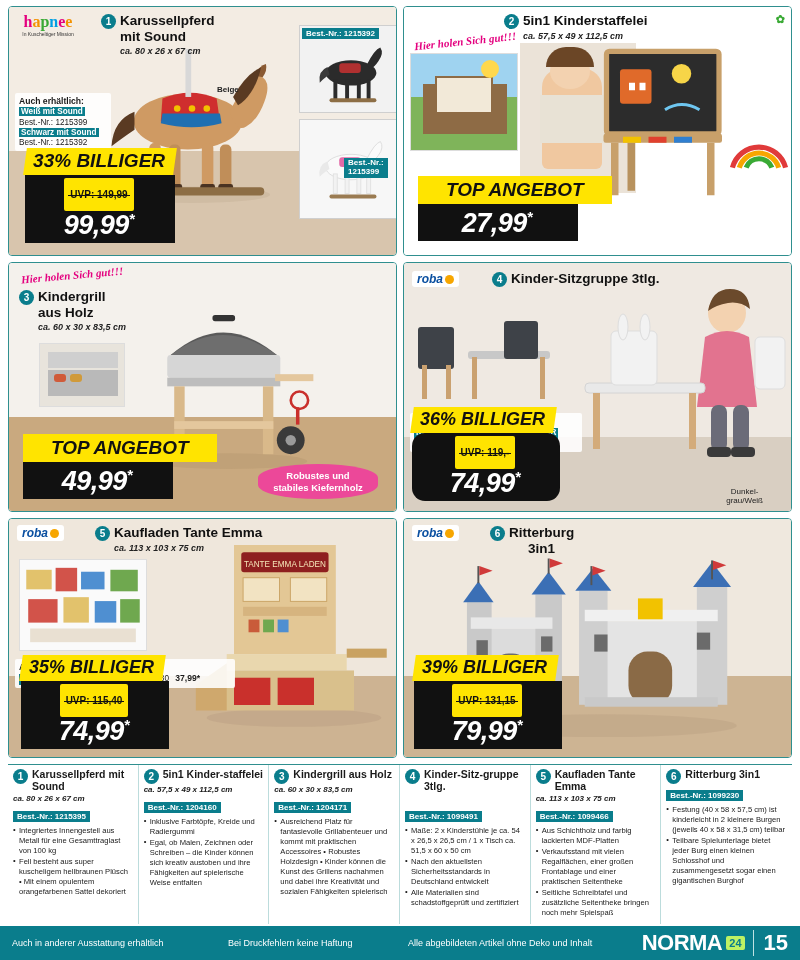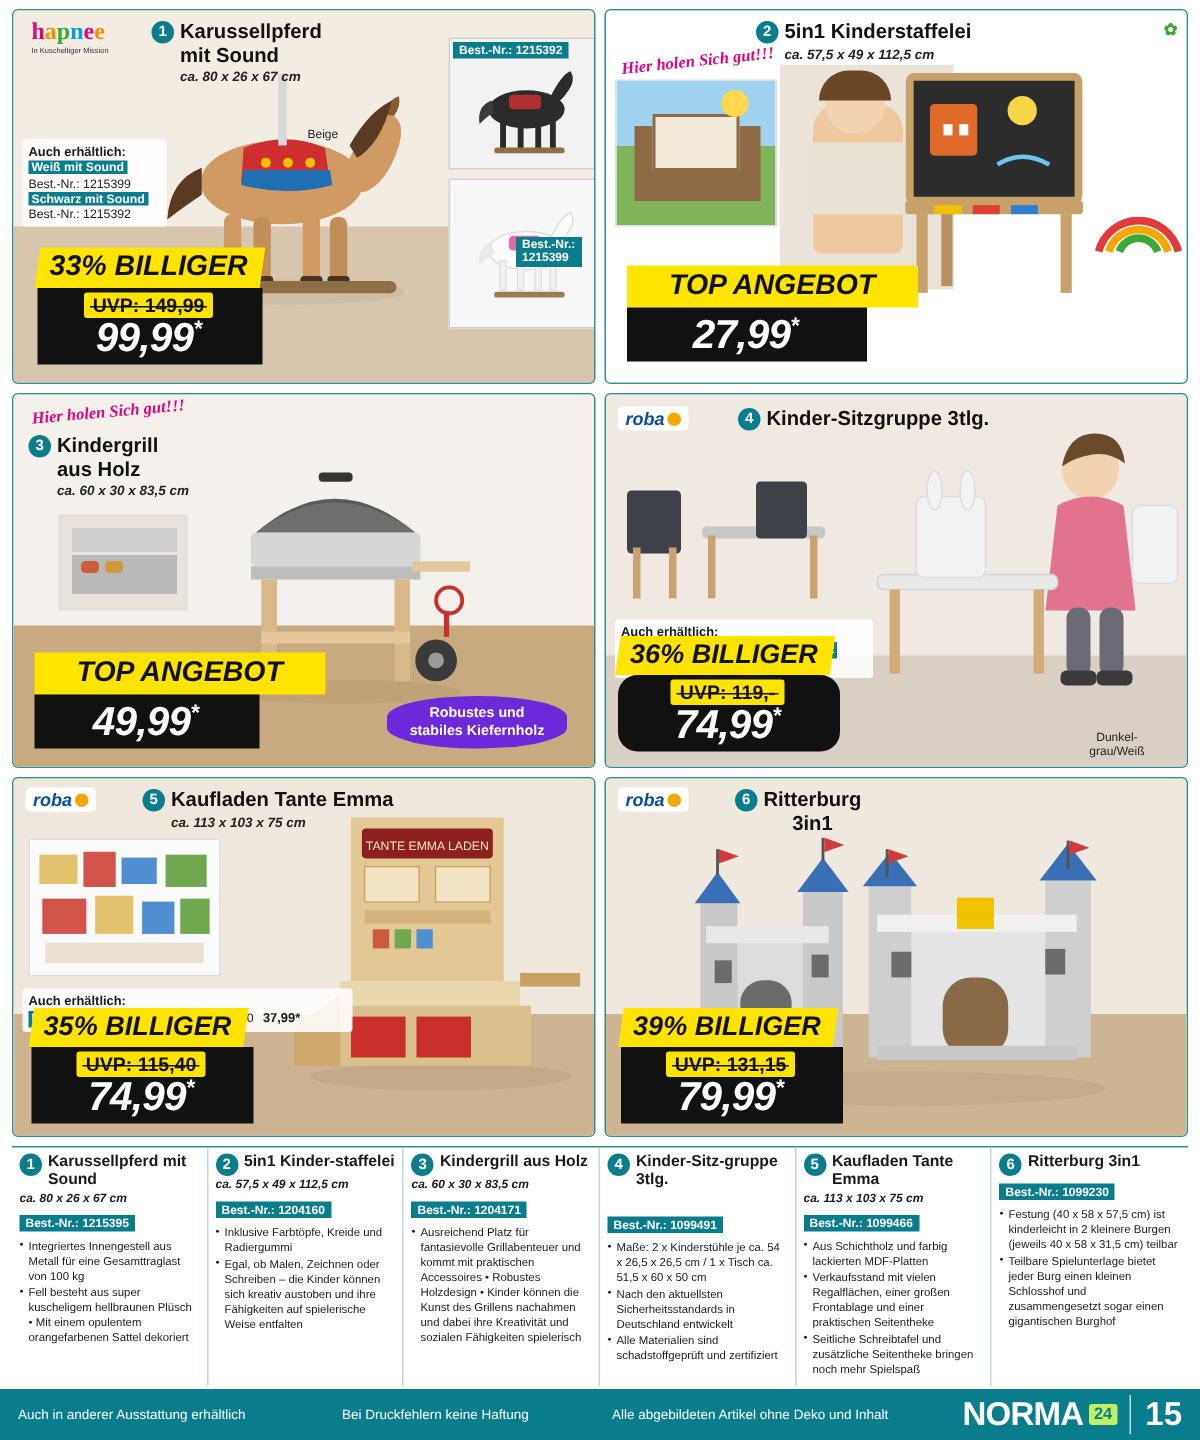--- a/index.html
+++ b/index.html
@@ -33,22 +33,22 @@
     background:#ffe400; color:#111; font-weight:bold; font-style:italic;
     font-size:18px; padding:2px 10px 3px 8px; display:inline-block;
     transform: skewX(-8deg);
   }
   .banner-yellow span { display:inline-block; transform: skewX(8deg); }
   .black-price {
     background:#111; color:#fff; font-weight:bold; font-style:italic;
     padding:3px 12px 4px 10px; display:inline-block; position:relative;
   }
   .black-price .uvp {
-    background:#ffe400; color:#111; font-size:13px; font-weight:bold; font-style:normal;
-    padding:1px 6px; border-radius:2px; display:inline-block; margin-bottom:1px;
+    background:#ffe400; color:#111; font-size:10px; font-weight:bold; font-style:normal;
+    padding:11px 6px; border-radius:2px; display:inline-block; margin-bottom:1px;
     position:relative;
   }
   .black-price .uvp::after {
     content:""; position:absolute; left:4px; right:4px; top:50%; height:1px; background:#111;
   }
   .black-price .amount { display:block; font-size:27px; line-height:0.95; letter-spacing:-0.5px; }
   .black-price .amount sup { font-size:15px; vertical-align:super; }
 
   .topangebot {
     background:#ffe400; color:#111; font-weight:bold; font-style:italic; font-size:19px;
@@ -69,21 +69,21 @@
   .cap { position:absolute; font-size:8px; color:#222; z-index:7; }
 
   .roba-logo {
     position:absolute; z-index:7; background:#fff; border-radius:3px; padding:1px 5px;
     font-size:12px; font-weight:bold; font-style:italic; color:#0a4fa0;
   }
   .roba-logo .dot { display:inline-block; width:9px; height:9px; border-radius:50%;
     background: #f7a600; margin-left:2px; vertical-align:-1px; }
 
   .teal-blob {
-    position:absolute; background:#6d28d9; color:#fff; font-size:9.5px; font-weight:bold;
+    position:absolute; background:#ec4899; color:#fff; font-size:9.5px; font-weight:bold;
     text-align:center; line-height:1.2; padding:6px 10px; border-radius:50%/40%; z-index:8;
   }
 
   
   .spectable { position:absolute; left:8px; right:8px; top:764px; height:160px;
                border-top:1px solid #2f8f8f; display:grid; grid-template-columns:repeat(6,1fr); }
   .speccol { padding:4px 5px 0 5px; border-right:1px solid #bcdcdc; }
   .speccol:last-child { border-right:none; }
   .spechead { font-size:10.5px; font-weight:bold; line-height:1.12; display:flex; align-items:flex-start; }
   .specsub { font-size:8px; font-style:italic; font-weight:bold; margin:1px 0 2px 0; }
@@ -111,21 +111,21 @@
 
 <div class="page">
 
   <div class="grid">
 
     <div class="panel">
 
       <div style="position:absolute;inset:0;background:linear-gradient(#efe7dd 0 58%, #d8c5ad 58% 100%);"></div>
       <div style="position:absolute;left:0;top:0;width:100%;height:58%;background:#f3ece3;"></div>
 
-      <div style="position:absolute;left:12px;top:6px;width:78px;">
+      <div style="position:absolute;left:0;top:6px;width:78px;text-align:center;">
         <div style="font-size:16px;font-weight:bold;font-family:'Liberation Serif',serif;">
           <span style="color:#e4007f;">h</span><span style="color:#f39200;">a</span><span style="color:#3aaa35;">p</span><span style="color:#009fe3;">n</span><span style="color:#e4007f;">e</span><span style="color:#f39200;">e</span>
         </div>
         <div style="font-size:5px;color:#333;">In Kuscheltiger Mission</div>
       </div>
 
       <div class="ptitle" style="left:92px; top:6px;">
         <span class="num-badge">1</span><span>Karussellpferd</span><br>
         <span style="margin-left:19px;display:inline-block;">mit Sound</span>
         <span class="sub" style="margin-left:19px;">ca. 80 x 26 x 67 cm</span>
@@ -199,21 +199,21 @@
         <path d="M104 76 l70 0 l2 12 q-36 10 -74 0z" fill="#1f6fb2"></path>
         <circle cx="122" cy="70" r="4" fill="#f2c200"></circle>
         <circle cx="140" cy="70" r="4" fill="#f2c200"></circle>
         <circle cx="158" cy="70" r="4" fill="#f2c200"></circle>
 
         <rect x="132" y="-6" width="7" height="62" fill="#d8d8d8"></rect>
 
         <rect x="58" y="166" width="170" height="10" rx="5" fill="#8d6e45"></rect>
       </svg>
 
-      <div class="cap" style="left:196px;top:78px;font-weight:normal;">Beige</div>
+      <div class="cap" style="left:208px;top:78px;font-weight:bold;">Beige</div>
 
       <div class="pricebox" style="left:16px; bottom:12px;">
         <div class="banner-yellow" style="font-size:19px;"><span>33% BILLIGER</span></div>
         <div class="black-price" style="display:block;width:150px;text-align:center;">
           <div class="uvp">UVP: 149,99</div>
           <span class="amount"><span>99,99</span><sup>*</sup></span>
         </div>
       </div>
     </div>
 

